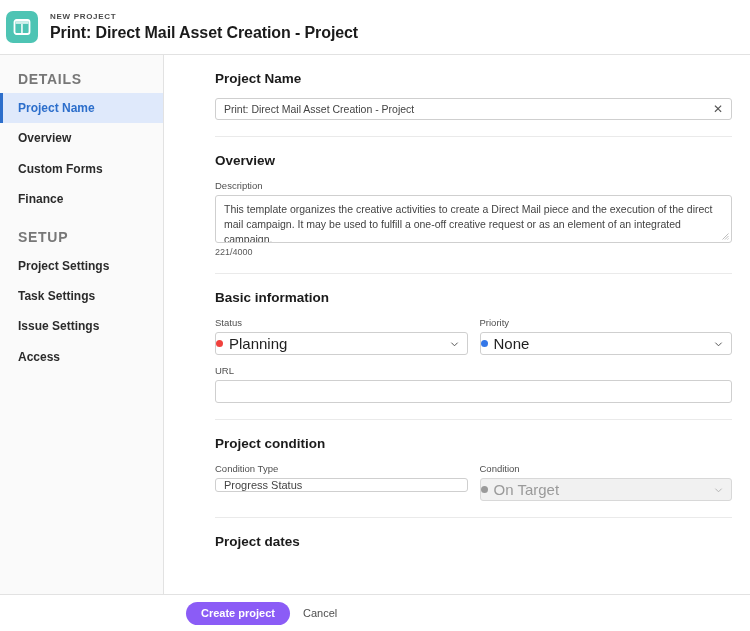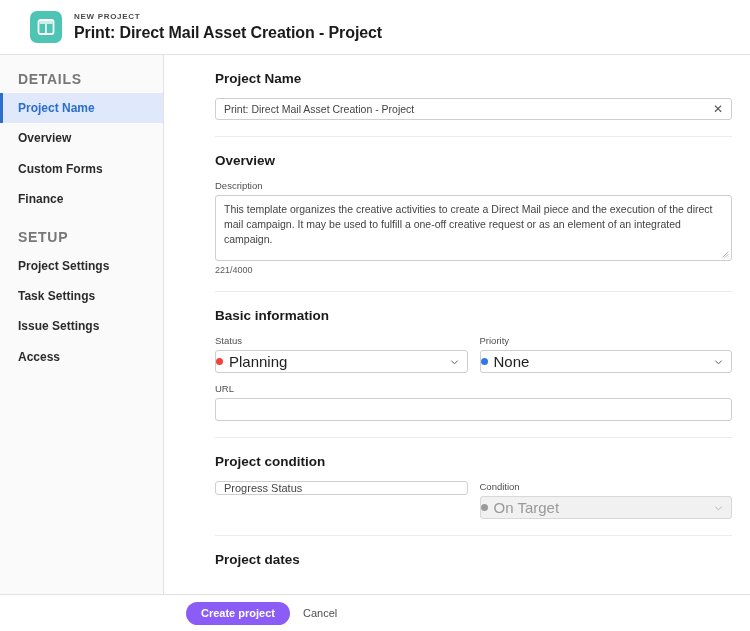--- a/index.html
+++ b/index.html
@@ -14,21 +14,21 @@
 
   .app { position: relative; width: 750px; height: 631px; }
 
   
   .header {
     position: absolute; top: 0; left: 0;
     width: 750px; height: 55px;
     background: #ffffff;
     border-bottom: 1px solid #e2e2e2;
     display: flex; align-items: center;
-    padding-left: 30px;
+    padding-left: 6px;
   }
   .app-icon {
     width: 32px; height: 32px;
     border-radius: 7px;
     background: #4ec4b4;
     display: flex; align-items: center; justify-content: center;
     flex: none;
   }
   .app-icon svg { display: block; }
   .header-text { margin-left: 12px; line-height: 1; }
@@ -118,21 +118,21 @@
   }
   .input-wrap { position: relative; }
   .clear-icon {
     position: absolute; right: 9px; top: 50%;
     transform: translateY(-50%);
     font-size: 12px; color: #555555;
     cursor: pointer; line-height: 1;
   }
 
   .textarea {
-    width: 100%; height: 66px;
+    width: 100%; height: 48px;
     border: 1px solid #cfcfcf;
     border-radius: 3px;
     background: #ffffff;
     font-size: 10.5px;
     color: #434343;
     line-height: 1.45;
     padding: 6px 8px;
     position: relative;
     overflow: hidden;
   }
@@ -307,20 +307,21 @@
       <div style="margin-top:10px">
         <div class="field-label">URL</div>
         <div class="text-input" style="height:23px;padding-right:8px"></div>
       </div>
     </div>
 
     <div class="section bordered">
       <div class="section-title">Project condition</div>
       <div class="row">
         <div class="col">
+          <div class="field-label">Condition Type</div>
           <div class="readonly-field">Progress Status</div>
         </div>
         <div class="col">
           <div class="field-label">Condition</div>
           <div class="select disabled">
             <span class="dot" style="background:#9a9a9a"></span>
             <span>On Target</span>
             <svg class="chevron" viewBox="0 0 10 10">
               <path d="M1.5 3.5 L5 7 L8.5 3.5" stroke="#b4b4b4" stroke-width="1.1" fill="none"></path>
             </svg>

